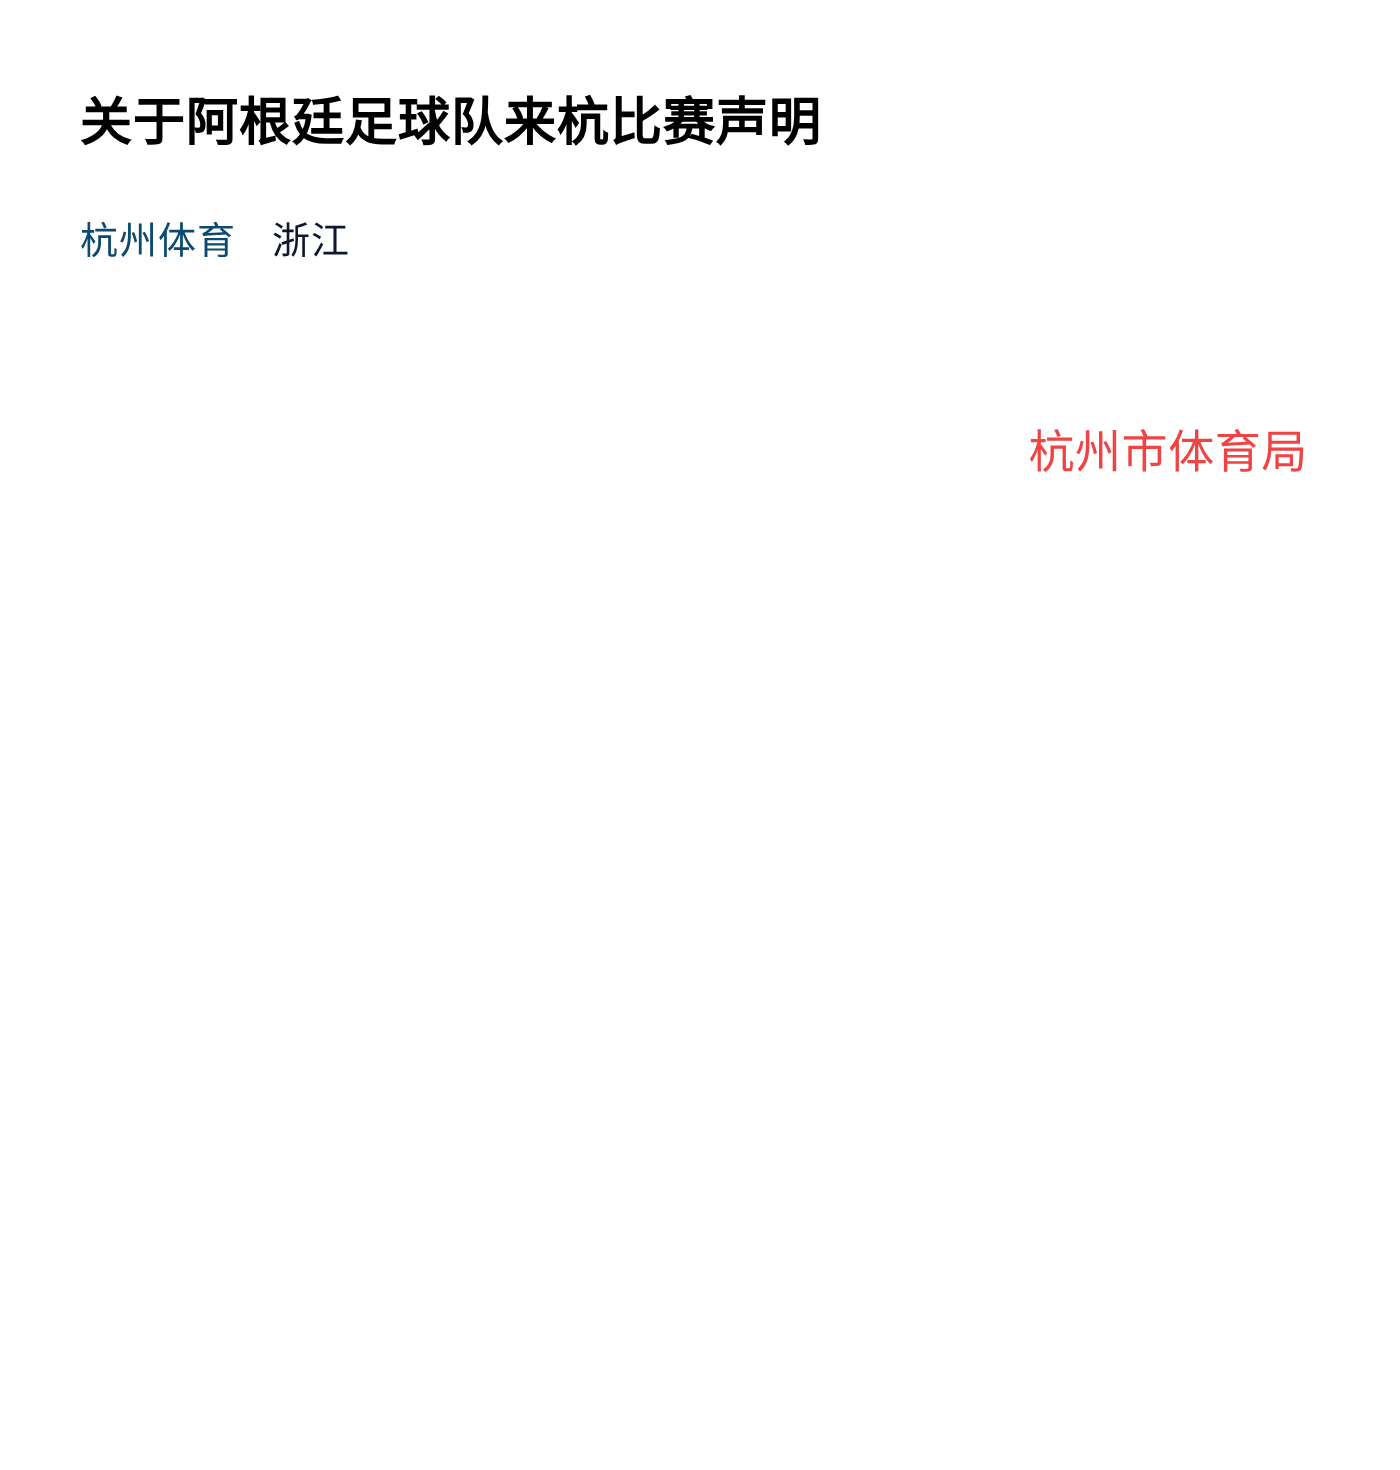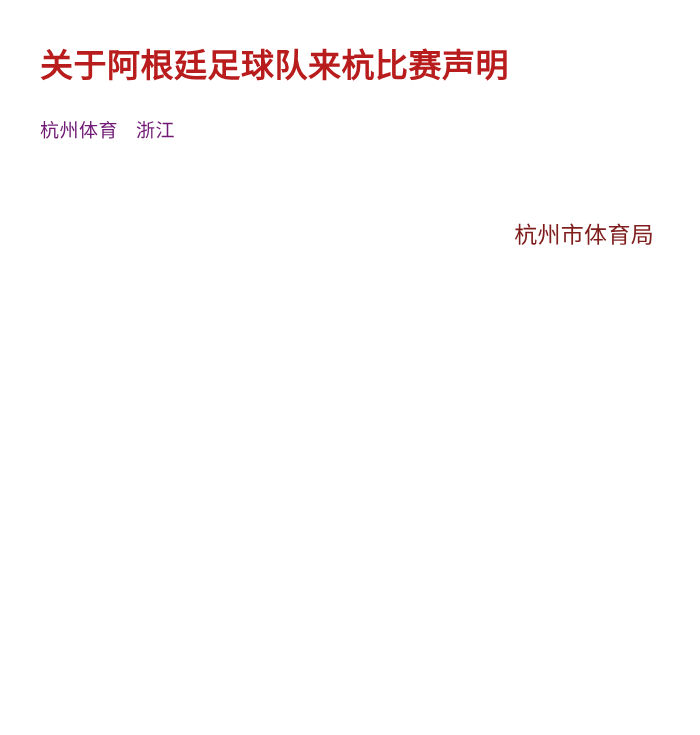--- a/index.html
+++ b/index.html
@@ -15,65 +15,65 @@
     overflow: hidden;
   }
   .article {
     box-sizing: border-box;
     width: 700px;
     height: 735px;
     padding: 44px 40px 0 40px;
     background: #ffffff;
   }
   .headline {
-    font-size: 33px;
+    font-size: 26px;
     line-height: 1.35;
     font-weight: bold;
     letter-spacing: 0.5px;
-    color: #b91c1c;
+    color: #000000;
     margin: 0 0 26px 0;
   }
   .meta {
     display: flex;
     align-items: baseline;
     gap: 18px;
     font-size: 19px;
     color: #a6a6a6;
     margin-bottom: 44px;
     letter-spacing: 0.5px;
   }
   .meta .source {
-    color: #701a75;
+    color: #0c4a6e;
     text-align: right;
   }
   .meta .date {
     color: #b0b0b0;
     letter-spacing: 1px;
   }
   .meta .region {
-    color: #701a75;
+    color: #0f172a;
   }
   .body-text {
     font-size: 23px;
     line-height: 1.95;
     color: #1f1f1f;
     text-align: justify;
     letter-spacing: 0.3px;
     margin: 0;
   }
   .body-text .indent {
     display: inline-block;
     width: 2em;
   }
   .signature {
     margin-top: 70px;
     text-align: right;
     font-size: 23px;
     line-height: 2.0;
-    color: #7f1d1d;
+    color: #ef4444;
     letter-spacing: 0.3px;
   }
   .signature div {
     padding-right: 6px;
   }
 </style>
 </head>
 <body>
 
 <div class="article">

